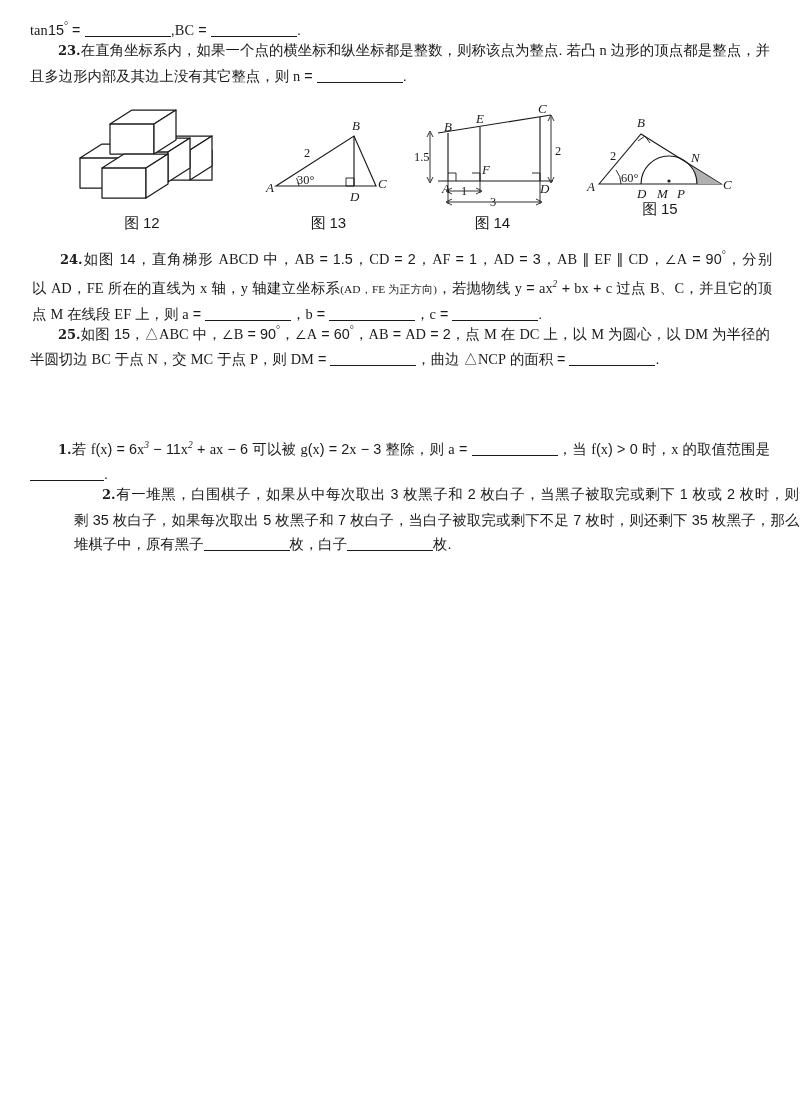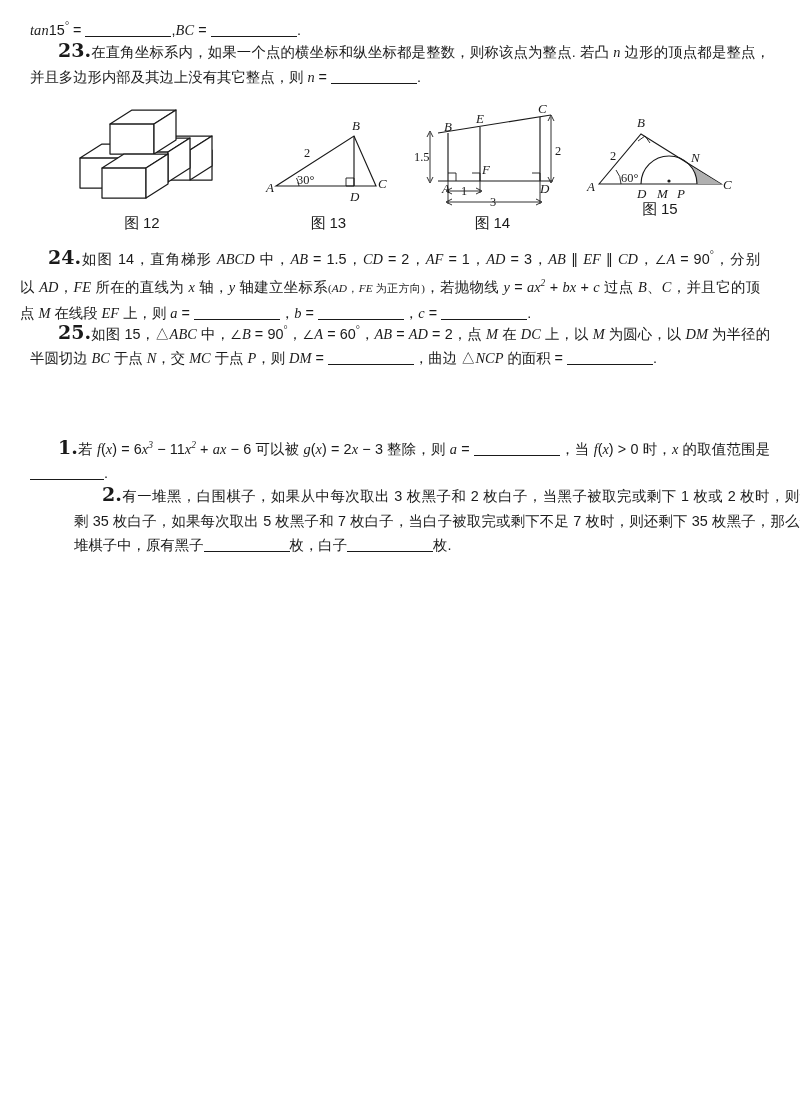--- a/index.html
+++ b/index.html
@@ -36,26 +36,26 @@
     font-size: 14.4px;
     line-height: 24.5px;
     text-align: justify;
     text-justify: inter-character;
   }
   .para p {
     margin: 0;
   }
 
   .cn  { font-family: Liberation Sans, sans-serif; }
-  .mi  { font-style: italic; font-family: "Liberation Serif", "DejaVu Serif", serif; }
+  .mi  { font-family: "Liberation Serif", "DejaVu Serif", serif; }
   .mn  { font-style: normal; font-family: Liberation Sans, sans-serif; }
   .qnum {
     font-weight: bold;
     font-family: "DejaVu Serif", "Liberation Serif", serif;
-    font-size: 19px;
+    font-size: 13px;
   }
   .small {
     font-size: 11.4px;
   }
   .smallcn {
     font-size: 11px;
   }
   sup.exp {
     font-size: 0.66em;
     vertical-align: super;
@@ -259,21 +259,21 @@
       <text class="lbl" x="72" y="92">M</text>
       <text class="lbl" x="92" y="92">P</text>
       <text class="lbl-n" x="25" y="54">2</text>
       <text class="lbl-n" x="36" y="76">60°</text>
     </svg>
   </div>
   <div class="figcap" style="left:585px; top:200px; width:150px;">
     <span class="cn">图</span>&nbsp;<span class="mn">15</span>
   </div>
 
-  <div class="para" style="left:20px; top:243px; width:740px;">
+  <div class="para" style="left:32px; top:243px; width:740px;">
     <p><span class="indent2"></span><span class="qnum">24.</span><span class="cn">如图&nbsp;</span><span class="mn">14</span><span class="cn">，直角梯形&nbsp;</span><span class="mi">ABCD</span><span class="cn">&nbsp;中，</span><span class="mi">AB</span><span class="mn"> = 1.5，</span><span class="mi">CD</span><span class="mn"> = 2，</span><span class="mi">AF</span><span class="mn"> = 1，</span><span class="mi">AD</span><span class="mn"> = 3，</span><span class="mi">AB</span><span class="mn">&nbsp;∥&nbsp;</span><span class="mi">EF</span><span class="mn">&nbsp;∥&nbsp;</span><span class="mi">CD</span><span class="cn">，∠</span><span class="mi">A</span><span class="mn"> = 90</span><sup class="deg">°</sup><span class="cn">，分别以&nbsp;</span><span class="mi">AD</span><span class="cn">，</span><span class="mi">FE</span><span class="cn">&nbsp;所在的直线为&nbsp;</span><span class="mi">x</span><span class="cn">&nbsp;轴，</span><span class="mi">y</span><span class="cn">&nbsp;轴建立坐标系</span><span class="smallcn">(</span><span class="mi small">AD</span><span class="smallcn">，</span><span class="mi small">FE</span><span class="smallcn">&nbsp;为正方向)</span><span class="cn">，若抛物线&nbsp;</span><span class="mi">y</span><span class="mn"> = </span><span class="mi">ax</span><sup class="exp">2</sup><span class="mn"> + </span><span class="mi">bx</span><span class="mn"> + </span><span class="mi">c</span><span class="cn">&nbsp;过点&nbsp;</span><span class="mi">B</span><span class="cn">、</span><span class="mi">C</span><span class="cn">，并且它的顶点&nbsp;</span><span class="mi">M</span><span class="cn">&nbsp;在线段&nbsp;</span><span class="mi">EF</span><span class="cn">&nbsp;上，则&nbsp;</span><span class="mi">a</span><span class="mn"> = </span><span class="blank blk-lg"></span><span class="mn">，</span><span class="mi">b</span><span class="mn"> = </span><span class="blank blk-lg"></span><span class="mn">，</span><span class="mi">c</span><span class="mn"> = </span><span class="blank blk-lg"></span><span class="mn">.</span></p>
   </div>
 
   <div class="para" style="left:30px; top:318px; width:740px;">
     <p><span class="indent2"></span><span class="qnum">25.</span><span class="cn">如图&nbsp;</span><span class="mn">15</span><span class="cn">，△</span><span class="mi">ABC</span><span class="cn">&nbsp;中，∠</span><span class="mi">B</span><span class="mn"> = 90</span><sup class="deg">°</sup><span class="cn">，∠</span><span class="mi">A</span><span class="mn"> = 60</span><sup class="deg">°</sup><span class="cn">，</span><span class="mi">AB</span><span class="mn"> = </span><span class="mi">AD</span><span class="mn"> = 2</span><span class="cn">，点&nbsp;</span><span class="mi">M</span><span class="cn">&nbsp;在&nbsp;</span><span class="mi">DC</span><span class="cn">&nbsp;上，以&nbsp;</span><span class="mi">M</span><span class="cn">&nbsp;为圆心，以&nbsp;</span><span class="mi">DM</span><span class="cn">&nbsp;为半径的半圆切边&nbsp;</span><span class="mi">BC</span><span class="cn">&nbsp;于点&nbsp;</span><span class="mi">N</span><span class="cn">，交&nbsp;</span><span class="mi">MC</span><span class="cn">&nbsp;于点&nbsp;</span><span class="mi">P</span><span class="cn">，则&nbsp;</span><span class="mi">DM</span><span class="mn"> = </span><span class="blank blk-lg"></span><span class="cn">，曲边&nbsp;△</span><span class="mi">NCP</span><span class="cn">&nbsp;的面积&nbsp;= </span><span class="blank blk-lg"></span><span class="mn">.</span></p>
   </div>
 
 
   <div class="para" style="left:30px; top:433px; width:740px;">
     <p><span class="indent2"></span><span class="qnum">1.</span><span class="cn">若&nbsp;</span><span class="mi">f</span><span class="mn">(</span><span class="mi">x</span><span class="mn">)</span><span class="mn"> = 6</span><span class="mi">x</span><sup class="exp">3</sup><span class="mn"> − 11</span><span class="mi">x</span><sup class="exp">2</sup><span class="mn"> + </span><span class="mi">ax</span><span class="mn"> − 6</span><span class="cn">&nbsp;可以被&nbsp;</span><span class="mi">g</span><span class="mn">(</span><span class="mi">x</span><span class="mn">)</span><span class="mn"> = 2</span><span class="mi">x</span><span class="mn"> − 3</span><span class="cn">&nbsp;整除，则&nbsp;</span><span class="mi">a</span><span class="mn"> = </span><span class="blank blk-lg"></span><span class="cn">，当&nbsp;</span><span class="mi">f</span><span class="mn">(</span><span class="mi">x</span><span class="mn">)</span><span class="mn"> &gt; 0</span><span class="cn">&nbsp;时，</span><span class="mi">x</span><span class="cn">&nbsp;的取值范围是</span><span class="blank blk-md"></span><span class="mn">.</span></p>

